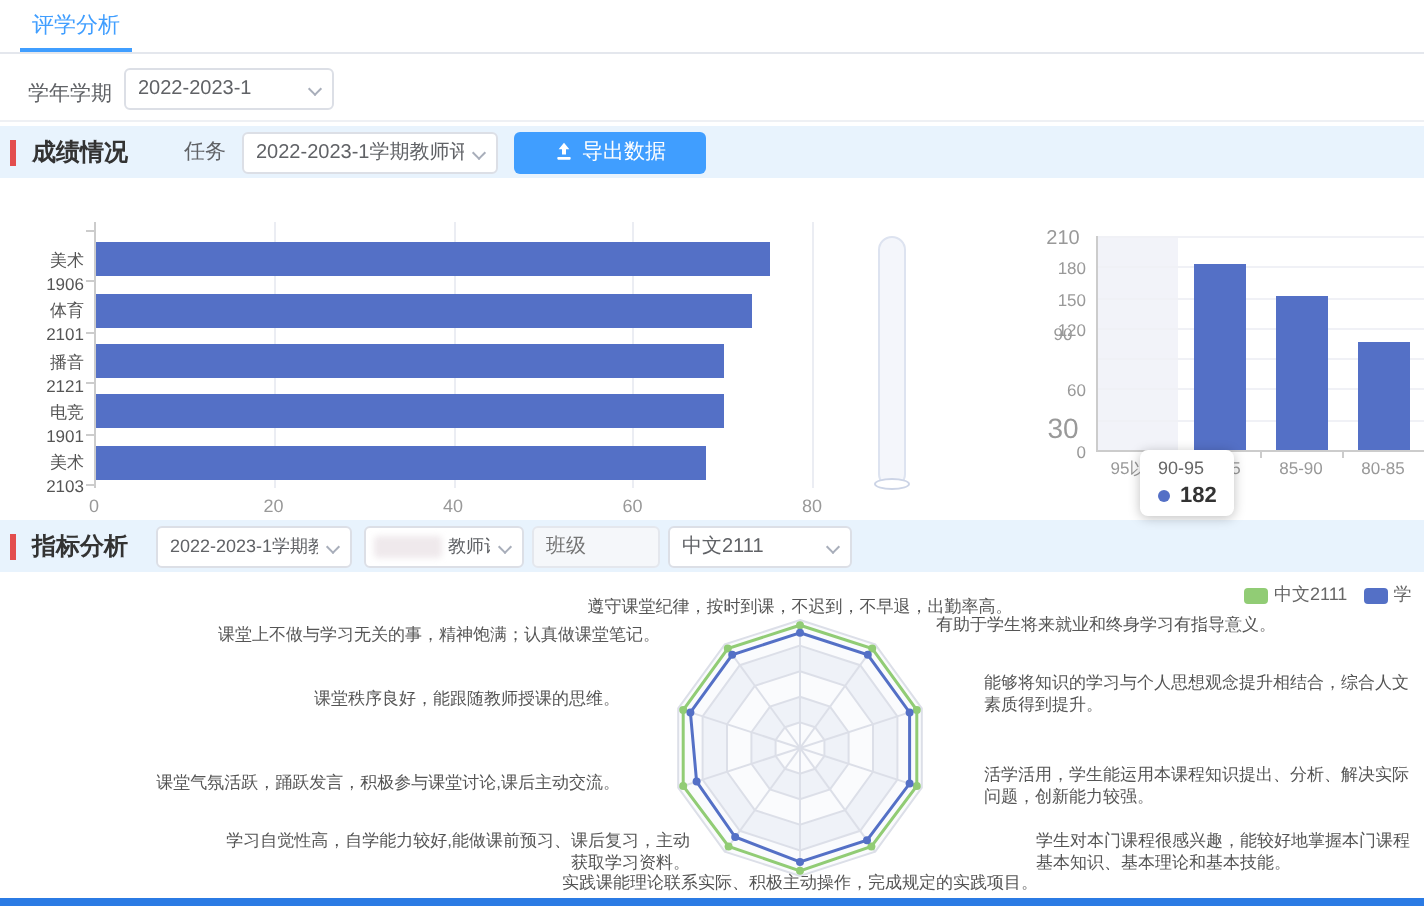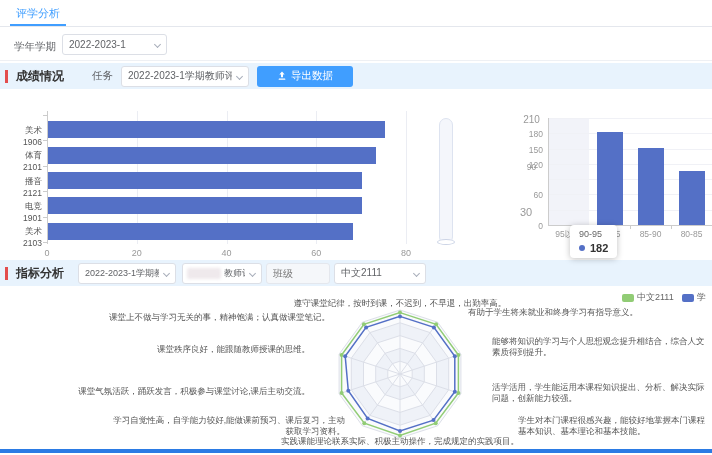--- a/index.html
+++ b/index.html
@@ -123,21 +123,21 @@
     <div class="bar-h" style="left: 40px; top: 127.8px; width: 305.19px; height: 17px; background: rgb(84, 112, 198);"></div>
   </div>
 
 <div class="cylinder"></div>
 <div class="cyl-handle"></div>
 
 <div class="chart" id="vbar">
     <div class="hl-band" style="left: 28px; top: 13px; width: 41px; height: 107px;"></div>
     <div class="tick-label" style="left: 0px; top: 116px; width: 23px; text-align: right; font-size: 8.5px;">0</div>
     <div class="grid-h" style="left: 28px; top: 104.714px; width: 164px;"></div>
-    <div class="tick-label" style="left: 0px; top: 100.714px; width: 23px; text-align: left; font-size: 11px;">30</div>
+    <div class="tick-label" style="left: 0px; top: 100.714px; width: 23px; text-align: center; font-size: 14px;">30</div>
     <div class="grid-h" style="left: 28px; top: 89.4286px; width: 164px;"></div>
     <div class="tick-label" style="left: 0px; top: 85.4286px; width: 23px; text-align: right; font-size: 8.5px;">60</div>
     <div class="grid-h" style="left: 28px; top: 74.1429px; width: 164px;"></div>
     <div class="tick-label" style="left: 0px; top: 57px; width: 23px; text-align: center; font-size: 8.5px;">90</div>
     <div class="grid-h" style="left: 28px; top: 58.8571px; width: 164px;"></div>
     <div class="tick-label" style="left: 0px; top: 54.8571px; width: 23px; text-align: right; font-size: 8.5px;">120</div>
     <div class="grid-h" style="left: 28px; top: 43.5714px; width: 164px;"></div>
     <div class="tick-label" style="left: 0px; top: 39.5714px; width: 23px; text-align: right; font-size: 8.5px;">150</div>
     <div class="grid-h" style="left: 28px; top: 28.2857px; width: 164px;"></div>
     <div class="tick-label" style="left: 0px; top: 24.2857px; width: 23px; text-align: right; font-size: 8.5px;">180</div>

